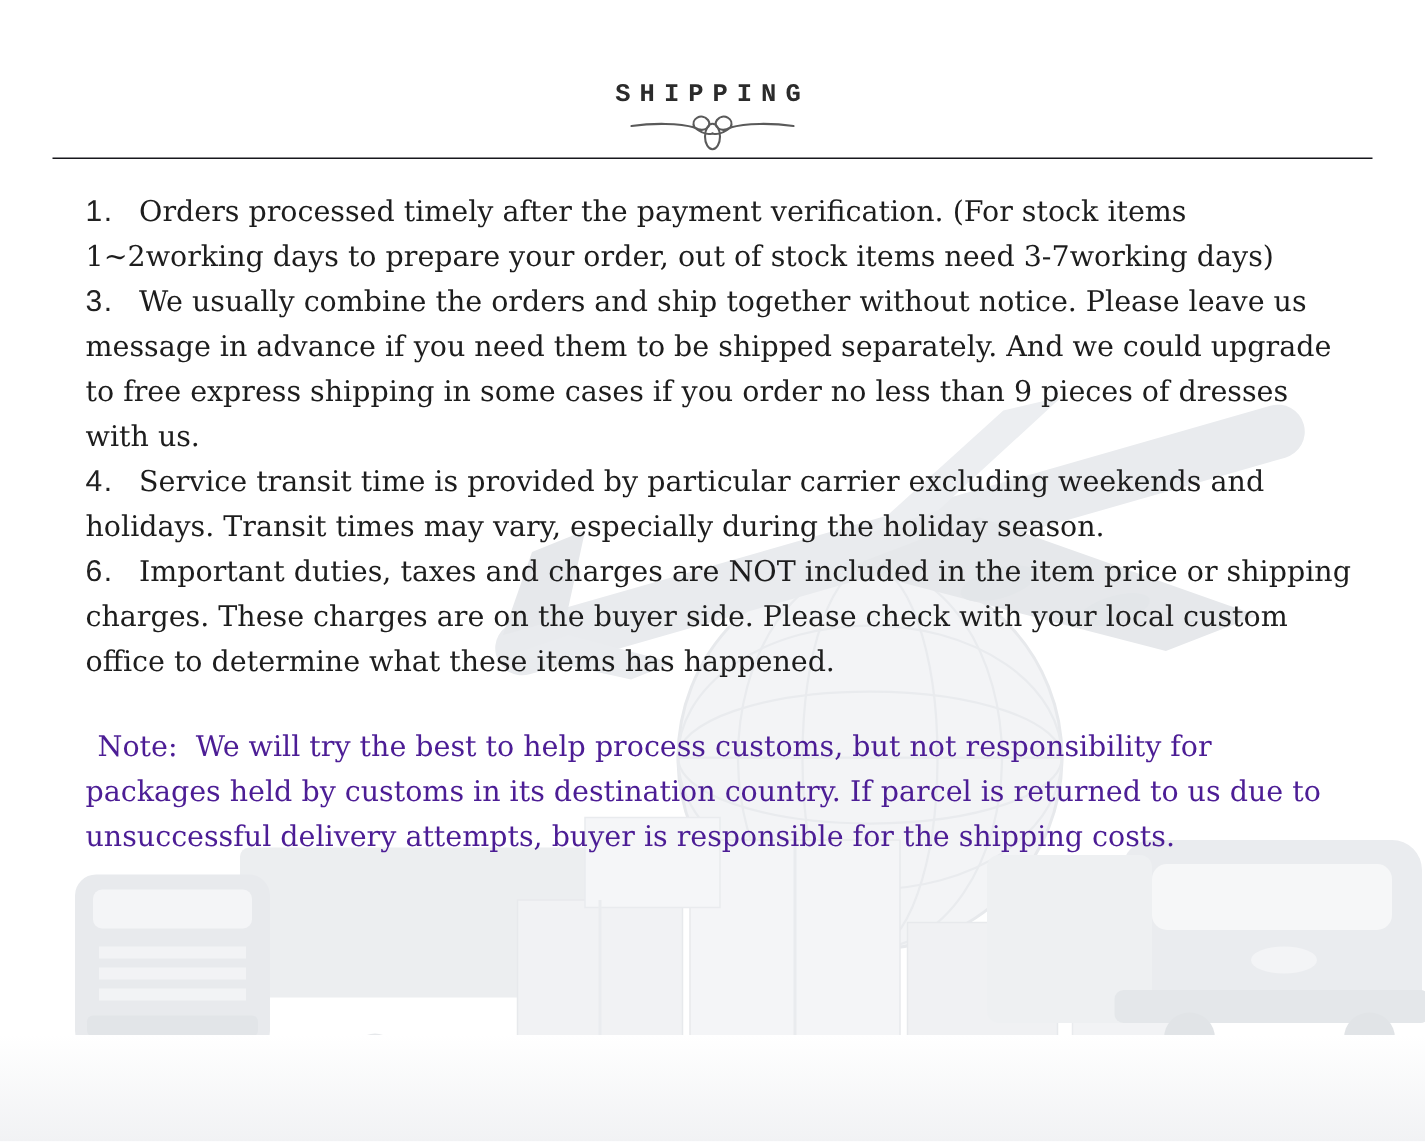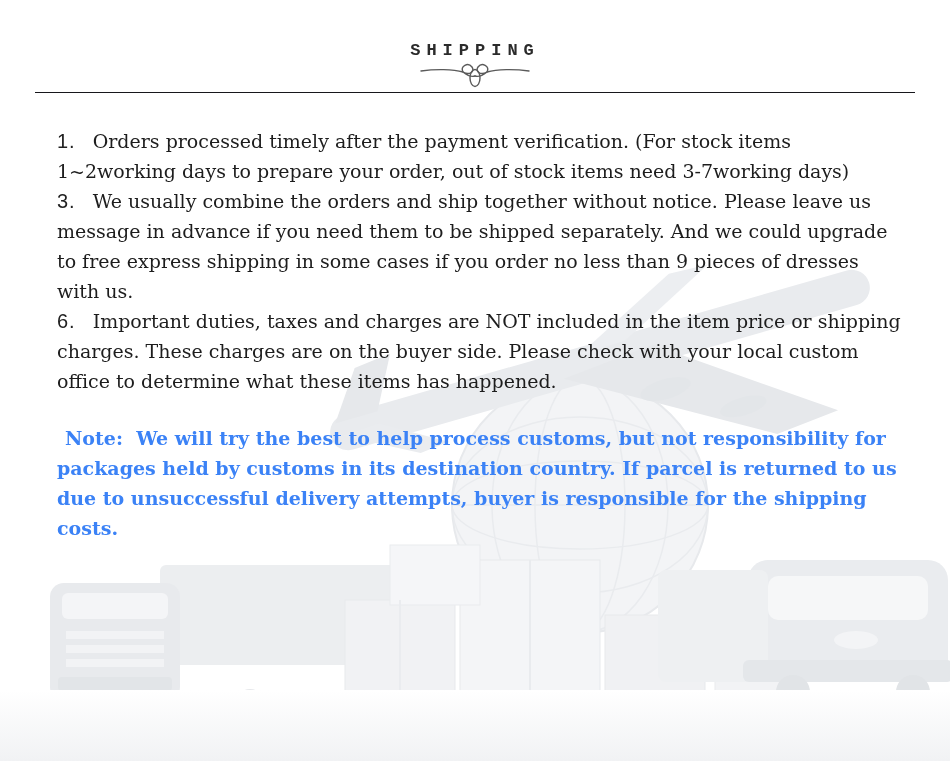--- a/index.html
+++ b/index.html
@@ -7,41 +7,41 @@
     position:relative; width:950px; height:761px;
     background:#ffffff; overflow:hidden;
     font-family:"DejaVu Serif","Liberation Serif",serif;
     color:#1d1d1d;
   }
   .watermark { position:absolute; inset:0; z-index:0; }
   .content { position:relative; z-index:1; }
 
   .hdr { text-align:center; }
   .hdr-title {
-    padding-top:41px;
+    padding-top:54px;
     font-family:"Liberation Mono","DejaVu Sans Mono",monospace;
     font-size:17px; letter-spacing:6px; color:#2b2b2b; font-weight:bold;
   }
   .flourish { display:block; margin:1px auto 0; }
   .rule { margin:3px 35px 0; border-top:1.6px solid #17171c; height:0; }
 
   .policies {
     position:absolute; left:57px; right:47px; top:126px;
     font-size:19px; line-height:30px; text-align:left;
   }
   .policy { margin:0; }
   .num {
     font-family:"Liberation Sans","DejaVu Sans",sans-serif;
     font-size:20px; font-weight:400; color:#222;
     margin-right:17px; letter-spacing:1px;
   }
   .txt { white-space:pre-wrap; }
   .hl { color:#cd1a1a; font-weight:bold; white-space:pre-wrap; }
   .note {
-    margin:27px 0 0; color:#3b82f6;font-weight:bold;
+    margin:27px 0 0; color:#4c1d95;
   }
   .note .note-label { padding-left:8px; white-space:pre-wrap; }
 </style>
 </head>
 <body>
 
 <div class="page">
 
   <svg class="watermark" width="950" height="761" viewBox="0 0 950 761" aria-hidden="true">
     <defs>
@@ -124,20 +124,21 @@
       <div class="rule"></div>
     </header>
 
     <main class="policies">
 
       <p class="policy"><span class="num">1.</span><span class="txt">Orders processed timely after the payment verification. (For stock items 1~2working days to prepare your order, out of stock items need 3-7working days)</span></p>
 
 
       <p class="policy"><span class="num">3.</span><span class="txt">We usually combine the orders and ship together without notice. Please leave us message in advance if you need them to be shipped separately. And we could upgrade to free express shipping in some cases if you order no less than 9 pieces of dresses with us.</span></p>
 
+      <p class="policy"><span class="num">4.</span><span class="txt">Service transit time is provided by particular carrier excluding weekends and holidays. Transit times may vary, especially during the holiday season.</span></p>
 
 
       <p class="policy"><span class="num">6.</span><span class="txt">Important duties, taxes and charges are NOT included in the item price or shipping charges. These charges are on the buyer side. Please check with your local custom office to determine what these items has happened.</span></p>
 
       <p class="note"><span class="note-label">Note:</span><span class="txt">  We will try the best to help process customs, but not responsibility for packages held by customs in its destination country. If parcel is returned to us due to unsuccessful delivery attempts, buyer is responsible for the shipping costs.</span></p>
 
     </main>
   </div>
 </div>
 

